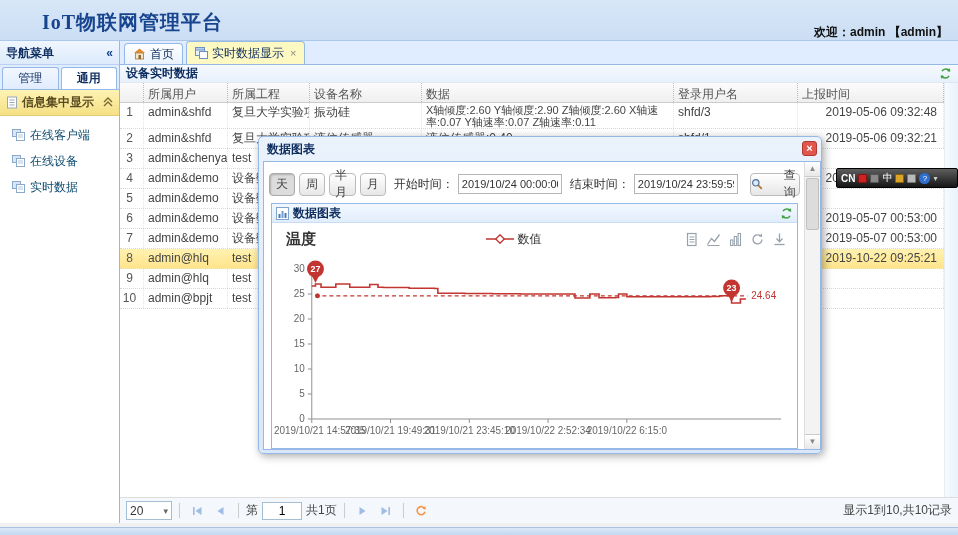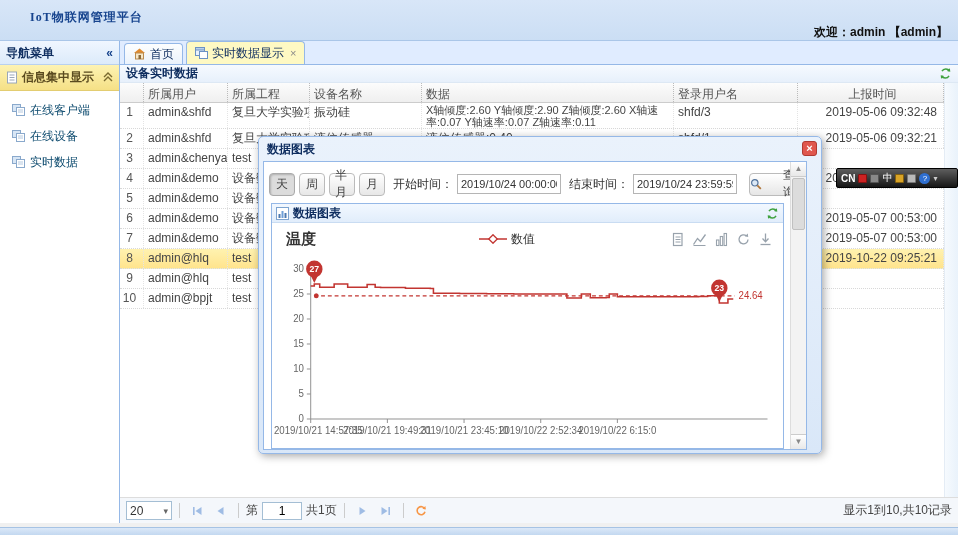--- a/index.html
+++ b/index.html
@@ -1,20 +1,20 @@
 <!DOCTYPE html>
 <html><head>
 <meta charset="utf-8">
 <style>
 *{box-sizing:border-box;margin:0;padding:0}
 html,body{width:958px;height:535px;overflow:hidden}
 body{position:relative;font-family:"Liberation Sans","DejaVu Sans",sans-serif;font-size:12px;color:#333;background:#fff}
 
 .top-header{height:40px;background:linear-gradient(#d8e6f8,#cbdef4);position:relative}
-.app-title{position:absolute;left:30px;top:9px;font-family:"Liberation Serif","DejaVu Serif",serif;font-size:12px;font-weight:bold;color:#17448e;letter-spacing:1px}
+.app-title{position:absolute;left:42px;top:9px;font-family:"Liberation Serif","DejaVu Serif",serif;font-size:20px;font-weight:bold;color:#17448e;letter-spacing:1px}
 .welcome{position:absolute;right:10px;top:24px;font-weight:bold;color:#111}
 
 .main{display:flex;height:483px;border-top:1px solid #aac6e8}
 .sidebar{width:120px;border-right:1px solid #95B8E7;background:#fff;display:flex;flex-direction:column}
 .content{flex:1;display:flex;flex-direction:column;min-width:0}
 
 .sb-header{height:24px;line-height:24px;background:linear-gradient(#f0f6ff,#dcebfa);border-bottom:1px solid #b9d1ee;font-weight:bold;color:#0E2D5F;padding:0 6px;display:flex;justify-content:space-between}
 .sb-collapse{color:#15428b;cursor:pointer}
 .sb-tabs{height:25px;background:#E0ECFF;border-bottom:1px solid #95B8E7;display:flex;padding:2px 2px 0 2px;gap:2px}
 .sb-tab{flex:1;text-align:center;line-height:21px;border:1px solid #95B8E7;border-bottom:none;border-radius:3px 3px 0 0;background:linear-gradient(#f2f7fe,#e0ecff);color:#0E2D5F}
@@ -46,21 +46,21 @@
 
 .pager{height:26px;border-top:1px solid #ddd;background:#f4f7fb;display:flex;align-items:center;padding:0 6px;gap:4px}
 .psel{width:46px;height:19px;border:1px solid #a4bed4;background:#fff;display:flex;align-items:center;padding:0 3px;justify-content:space-between;cursor:pointer}
 .psel .car{font-size:9px;color:#666}
 .psep{width:1px;height:15px;background:#ccc;margin:0 3px}
 .pbtn{width:20px;height:18px;display:flex;align-items:center;justify-content:center;cursor:pointer}
 .pinput{width:40px;height:18px;border:1px solid #a4bed4;text-align:center;font-size:12px}
 .plabel{color:#444}
 .psummary{margin-left:auto;color:#444}
 
-.modal{position:absolute;left:258px;top:136px;width:564px;height:318px;background:linear-gradient(#eaf2fc,#d9e7f8);border:1px solid #95B8E7;border-radius:5px;box-shadow:2px 2px 8px rgba(0,0,0,.35);padding:0 14px 4px 4px;z-index:50}
+.modal{position:absolute;left:258px;top:136px;width:564px;height:318px;background:linear-gradient(#eaf2fc,#d9e7f8);border:1px solid #95B8E7;border-radius:5px;box-shadow:2px 2px 8px rgba(0,0,0,.35);padding:0 0 4px 4px;z-index:50}
 .modal-title{height:24px;line-height:24px;padding-left:4px;font-weight:bold;color:#0E2D5F}
 .modal-close{position:absolute;top:4px;right:4px;width:15px;height:15px;background:#e0574e;border:1px solid #b03a32;border-radius:3px;color:#fff;font-size:11px;font-weight:bold;line-height:13px;text-align:center;cursor:pointer}
 .modal-inner{background:#fff;border:1px solid #95B8E7;height:289px;position:relative;padding:5px 20px 5px 5px}
 .mscroll{position:absolute;right:0;top:0;bottom:0;width:16px;background:#f3f3f3;border-left:1px solid #ddd}
 .mscroll .arr{height:15px;background:linear-gradient(#fff,#e8e8e8);border-bottom:1px solid #ccc;color:#888;font-size:8px;text-align:center;line-height:14px;cursor:pointer}
 .mscroll .arr.dn{position:absolute;bottom:0;left:0;right:0;border-top:1px solid #ccc;border-bottom:none}
 .mscroll .thumb{margin:1px;height:52px;background:#dcdcdc;border:1px solid #c0c0c0;border-radius:2px}
 .controls{height:30px;display:flex;align-items:center;gap:4px;margin:2px 0 4px 0}
 .rbtn{height:23px;min-width:26px;padding:0 5px;border:1px solid #bbb;border-radius:4px;background:linear-gradient(#fff,#e7e7e7);color:#444;display:flex;align-items:center;justify-content:center;cursor:pointer}
 .rbtn.active{background:#dcdcdc;box-shadow:inset 1px 1px 2px rgba(0,0,0,.2);border-color:#aaa}
@@ -92,20 +92,24 @@
   <div class="app-title">IoT物联网管理平台</div>
   <div class="welcome">欢迎：admin 【admin】</div>
 </div>
 
 <div class="main">
   <div class="sidebar">
     <div class="sb-header">
       <span>导航菜单</span>
       <span class="sb-collapse">«</span>
     </div>
+    <div class="sb-tabs" id="sbTabs">
+        <div class="sb-tab">管理</div>
+        <div class="sb-tab active">通用</div>
+      </div>
     <div class="acc-header">
       <span class="icon">
         <svg width="12" height="13" viewBox="0 0 12 13">
             <rect x="1.5" y="1" width="9" height="11" fill="#fff" stroke="#9aa7b8"></rect>
             <line x1="3.5" y1="4" x2="8.5" y2="4" stroke="#9aa7b8"></line>
             <line x1="3.5" y1="6.5" x2="8.5" y2="6.5" stroke="#9aa7b8"></line>
             <line x1="3.5" y1="9" x2="8.5" y2="9" stroke="#9aa7b8"></line>
           </svg>
       </span>
       <span class="lbl">信息集中显示</span>
@@ -192,21 +196,21 @@
     </div>
 
     <div class="grid">
       <div class="grid-header" id="gridHeader">
           <div class="gh-cell" style="width: 24px;"></div>
           <div class="gh-cell" style="width: 84px;">所属用户</div>
           <div class="gh-cell" style="width: 82px;">所属工程</div>
           <div class="gh-cell" style="width: 112px;">设备名称</div>
           <div class="gh-cell" style="width: 252px;">数据</div>
           <div class="gh-cell" style="width: 124px;">登录用户名</div>
-          <div class="gh-cell" style="width: 146px; text-align: center;">上报时间</div>
+          <div class="gh-cell" style="width: 146px; ">上报时间</div>
         </div>
       <div id="gridBody">
           <div class="grid-row tall">
             <div class="g-cell num single" style="width: 24px;">1</div>
             <div class="g-cell single" style="width: 84px;">admin&amp;shfd</div>
             <div class="g-cell single" style="width: 82px;">复旦大学实验项目</div>
             <div class="g-cell single" style="width: 112px;">振动硅</div>
             <div class="g-cell wrap" style="width: 252px;">X轴倾度:2.60  Y轴倾度:2.90  Z轴倾度:2.60  X轴速率:0.07  Y轴速率:0.07  Z轴速率:0.11</div>
             <div class="g-cell single" style="width: 124px;">shfd/3</div>
             <div class="g-cell time single" style="width: 146px;">2019-05-06 09:32:48</div>

